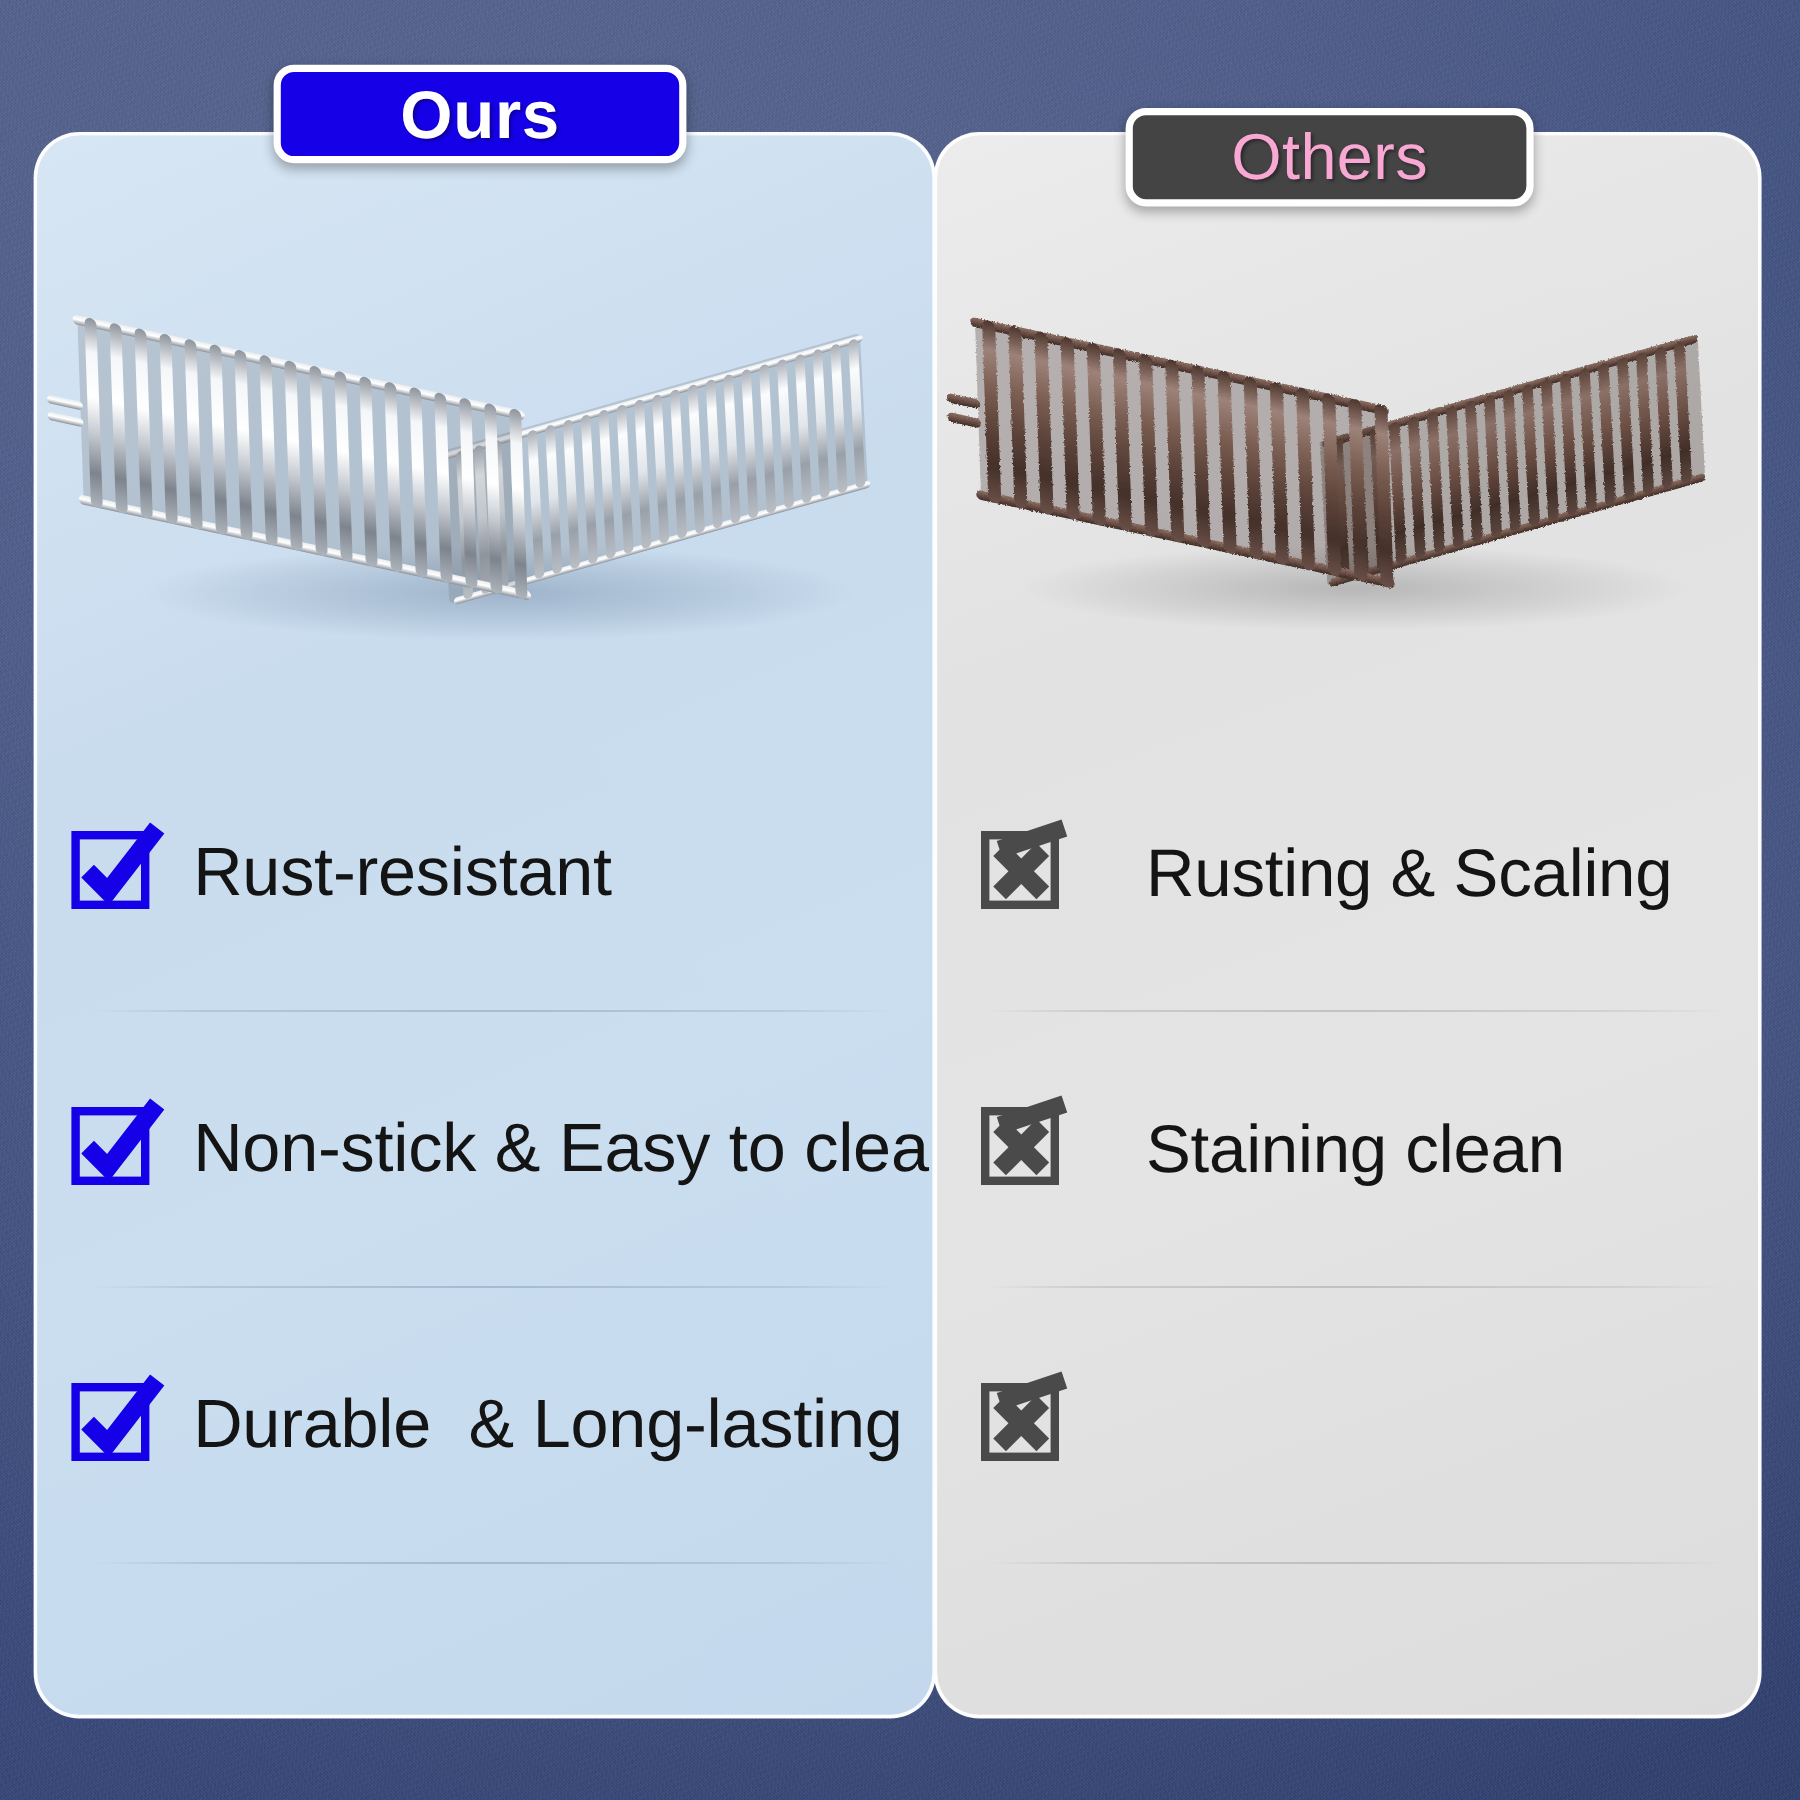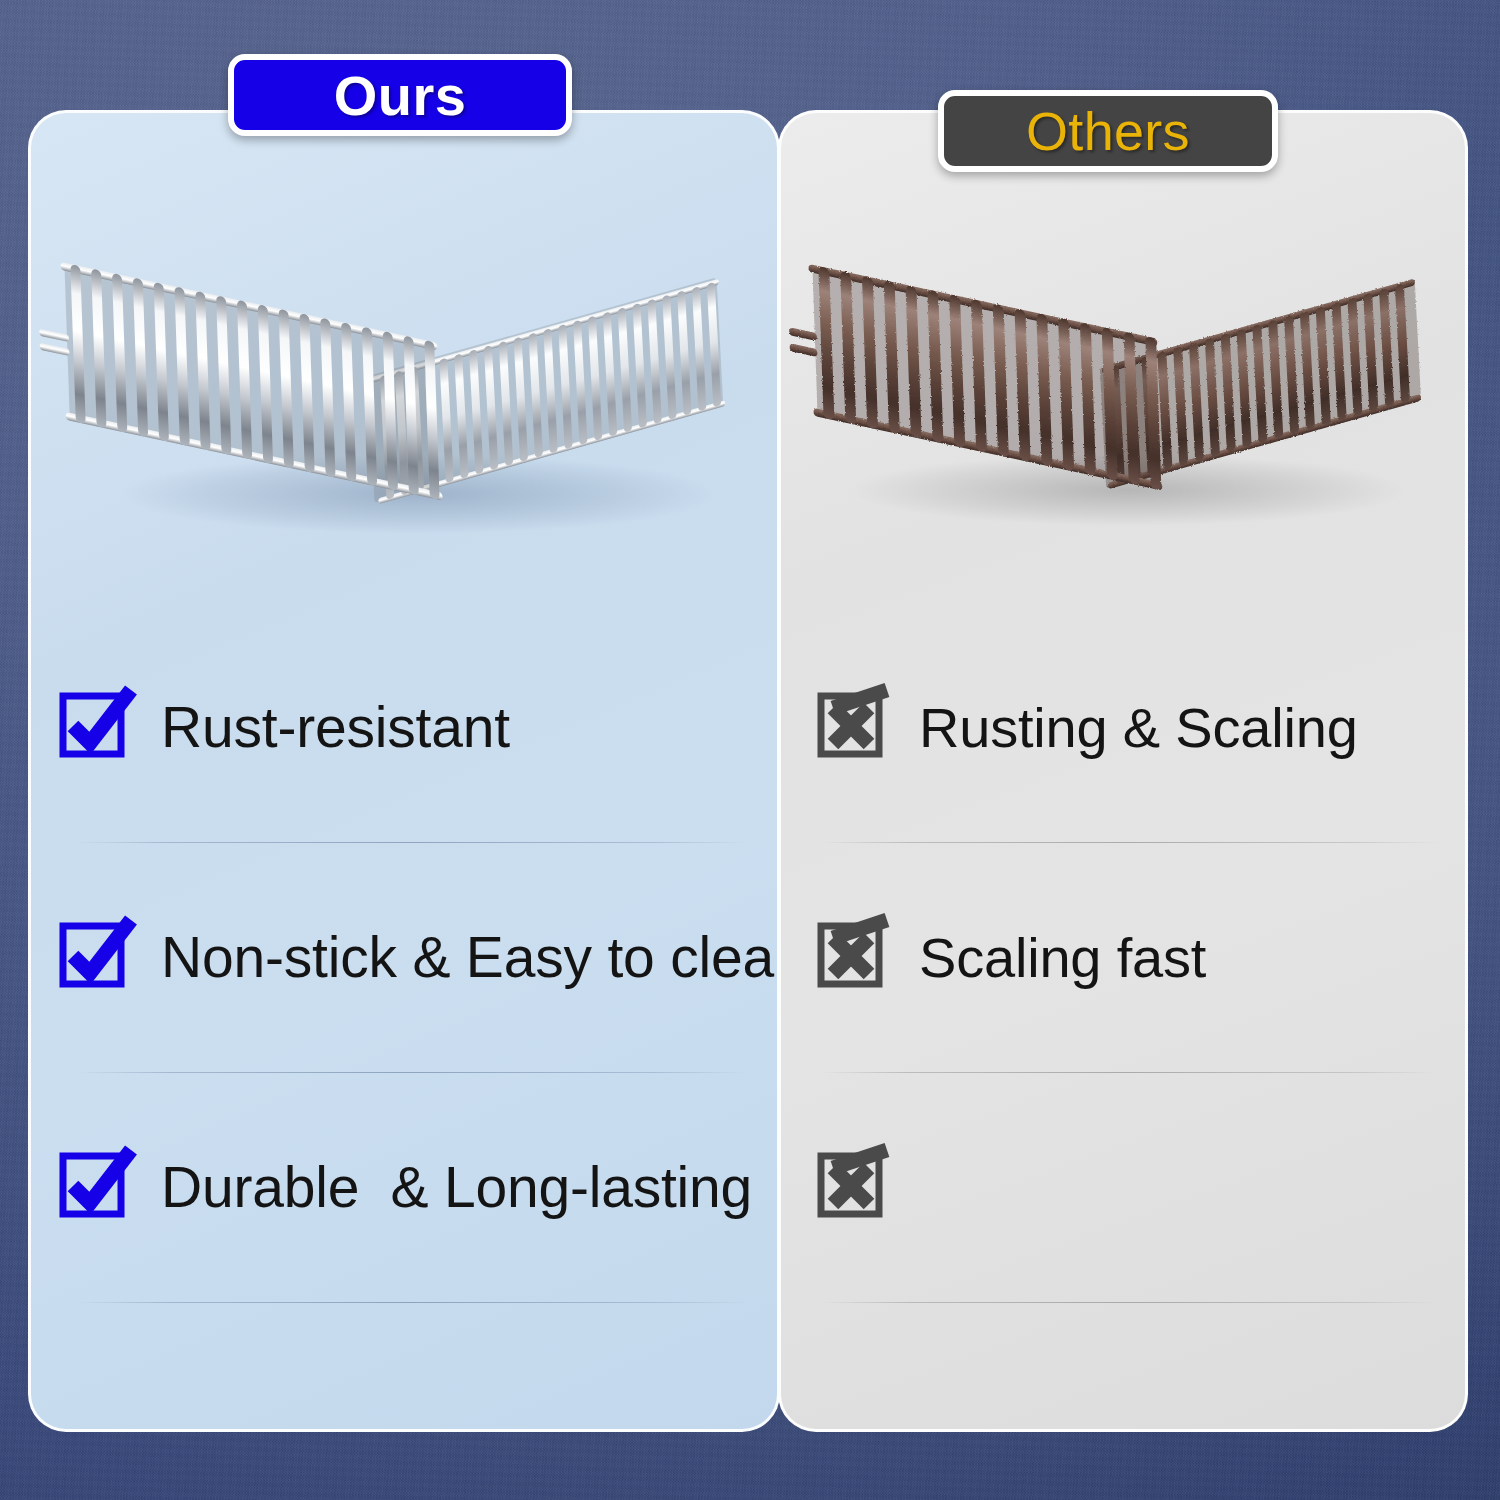--- a/index.html
+++ b/index.html
@@ -85,21 +85,21 @@
     bottom: 0;
   }
 
   .feature-row {
     position: relative;
     display: flex;
     align-items: center;
     height: 230px;
     padding-left: 28px;
   }
-  #panel-others .feature-row { padding-left: 36px; }
+  #panel-others .feature-row { padding-left: 36px; gap: 36px; }
 
   .feature-row::after {
     content: "";
     position: absolute;
     left: 6%;
     right: 4%;
     bottom: 0;
     height: 1px;
     background: linear-gradient(to right,
       rgba(120,140,165,0) 0%,
@@ -167,21 +167,21 @@
     left: 938px;
     top: 90px;
     width: 340px;
     height: 82px;
     border-radius: 17px;
     background: #444444;
   }
   #badge-others .badge-text {
     font-size: 54px;
     font-weight: normal;
-    color: #eab308;
+    color: #f9a8d4;
     letter-spacing: 0.3px;
     text-shadow: 2px 2px 3px rgba(0,0,0,0.4);
   }
 </style>
 </head>
 <body>
 
 <div id="backdrop"></div>
 
 <div id="panels">
@@ -430,21 +430,21 @@
 
       <div class="feature-row">
         <span class="mark">
           <svg viewBox="0 0 76 76">
             <rect x="4" y="10" width="58" height="58" fill="none" stroke="#4a4a4a" stroke-width="7"></rect>
             <path d="M16 22 L70 4" fill="none" stroke="#4a4a4a" stroke-width="15" stroke-linecap="butt"></path>
             <path d="M16 22 L52 58" fill="none" stroke="#4a4a4a" stroke-width="15" stroke-linecap="butt"></path>
             <path d="M52 22 L16 58" fill="none" stroke="#4a4a4a" stroke-width="15" stroke-linecap="butt"></path>
           </svg>
         </span>
-        <span class="feature-label">Scaling fast</span>
+        <span class="feature-label">Staining clean</span>
       </div>
 
       <div class="feature-row">
         <span class="mark">
           <svg viewBox="0 0 76 76">
             <rect x="4" y="10" width="58" height="58" fill="none" stroke="#4a4a4a" stroke-width="7"></rect>
             <path d="M16 22 L70 4" fill="none" stroke="#4a4a4a" stroke-width="15" stroke-linecap="butt"></path>
             <path d="M16 22 L52 58" fill="none" stroke="#4a4a4a" stroke-width="15" stroke-linecap="butt"></path>
             <path d="M52 22 L16 58" fill="none" stroke="#4a4a4a" stroke-width="15" stroke-linecap="butt"></path>
           </svg>

